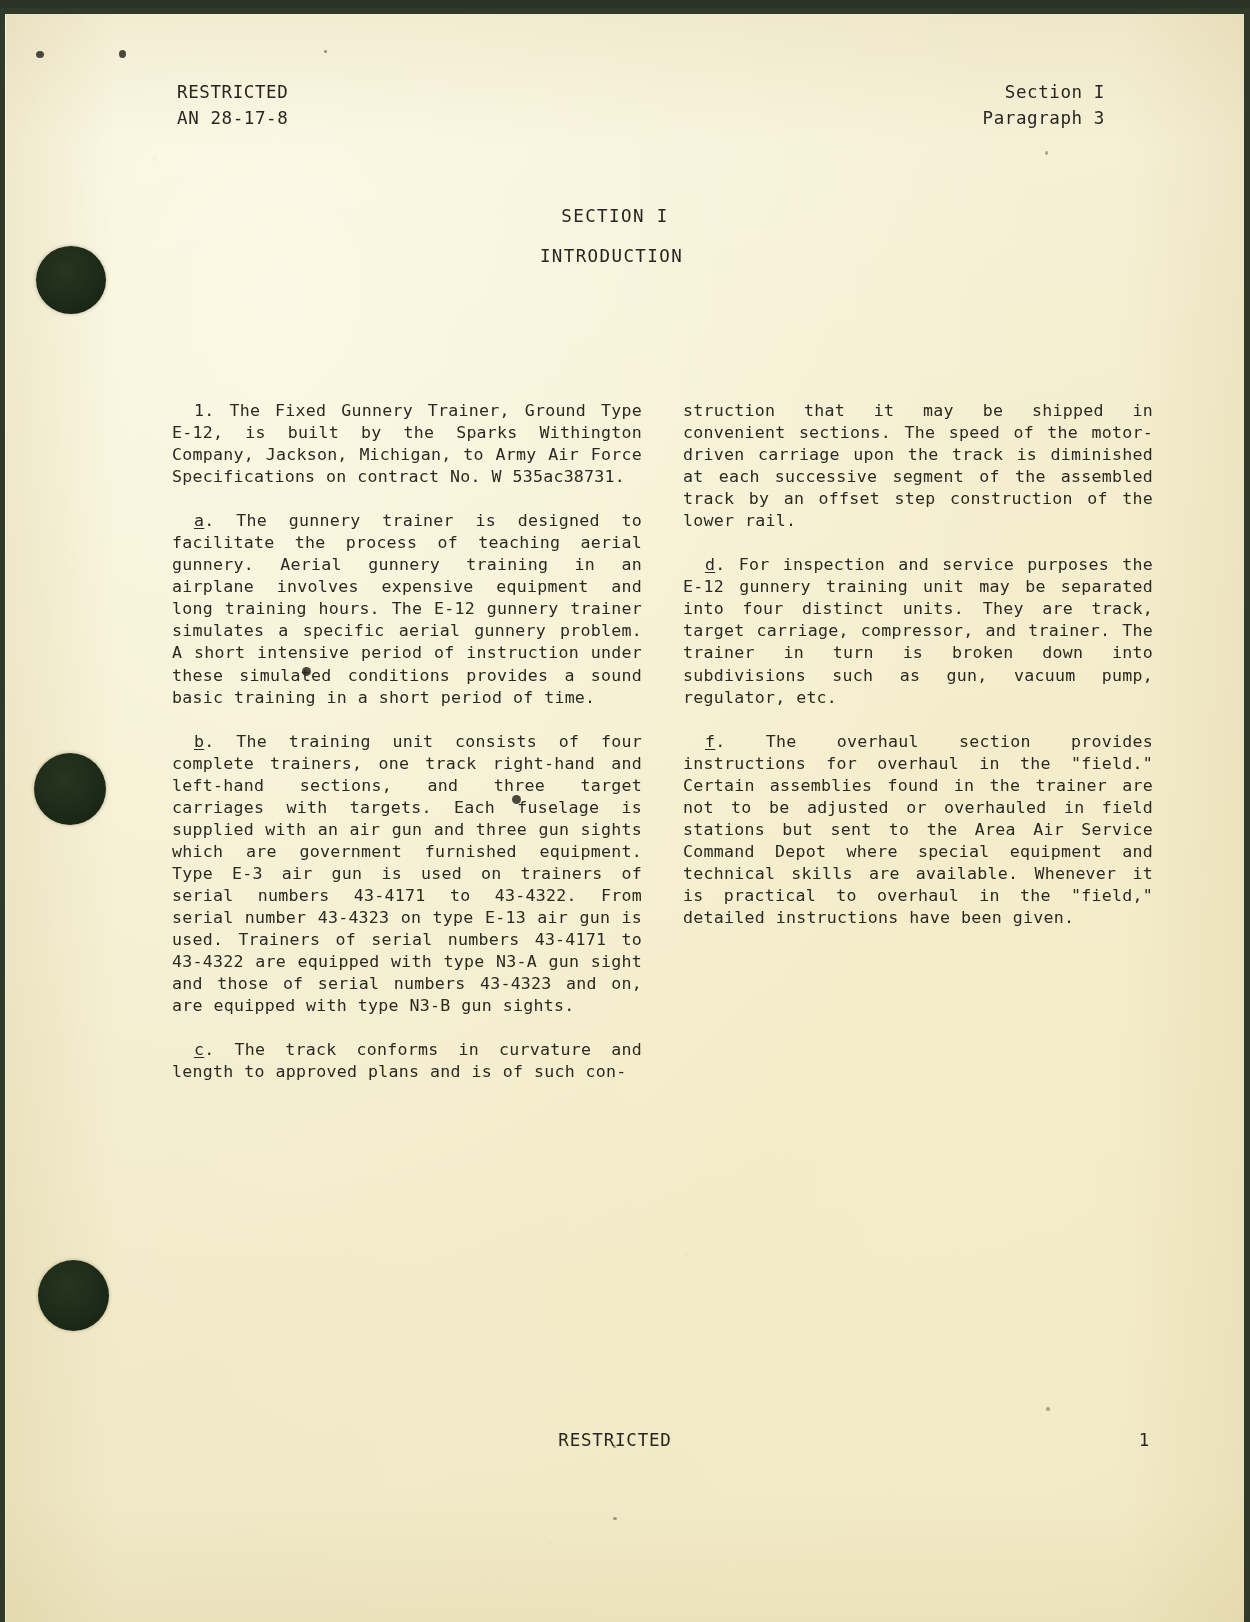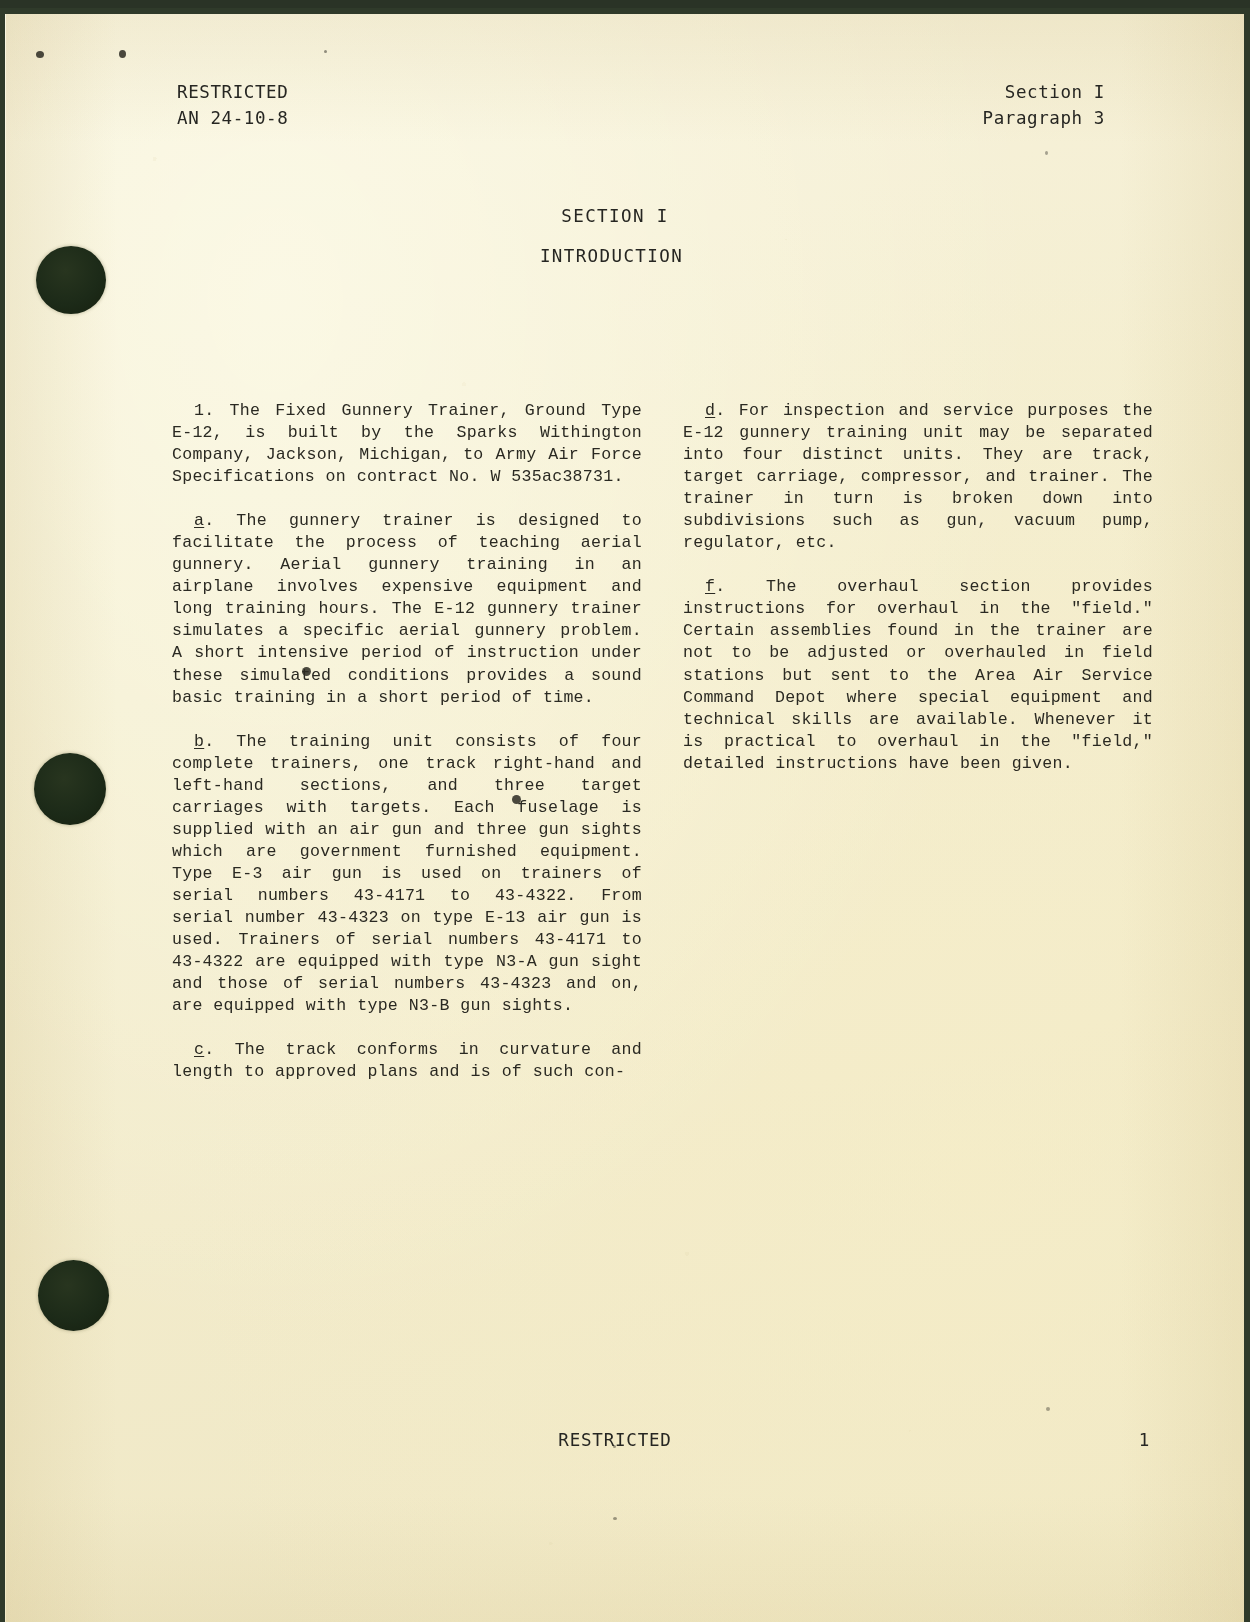--- a/index.html
+++ b/index.html
@@ -128,21 +128,20 @@
 
   
   .columns {
     position: absolute;
     top: 392px;
     left: 172px;
     width: 985px;
     display: flex;
     gap: 41px;
     z-index: 10;
-    font-family: Liberation Mono, monospace;
   }
   .col { width: 470px; }
 
   .para {
     font-size: 16.6px;
     line-height: 22.05px;
     text-align: justify;
     text-justify: inter-word;
     margin: 0 0 22px 0;
     letter-spacing: 0.25px;
@@ -201,40 +200,41 @@
   <div class="speck" style="left:324px; top:42px;  width:3px;  height:3px; opacity:0.5;"></div>
   <div class="speck" style="left:613px; top:1509px; width:4px; height:3px; opacity:0.45;"></div>
   <div class="speck" style="left:1046px; top:1399px; width:4px; height:4px; opacity:0.4;"></div>
   <div class="speck" style="left:613px; top:1437px; width:3px; height:3px; opacity:0.45;"></div>
   <div class="speck" style="left:1045px; top:143px; width:3px; height:4px; opacity:0.4;"></div>
 
   <div class="running-head">
     <div class="rh-inner">
       <div class="rh-left">
         <div>RESTRICTED</div>
-        <div>AN 24-10-8</div>
+        <div>AN 28-17-8</div>
       </div>
       <div class="rh-right">
         <div>Section I</div>
         <div>Paragraph 3</div>
       </div>
     </div>
   </div>
 
   <div class="section-title">SECTION I</div>
   <div class="section-subtitle">INTRODUCTION</div>
 
   <div class="columns">
     <div class="col" id="left-column">
         <p class="para indent">1. The Fixed Gunnery Trainer, Ground Type E-12, is built by the Sparks Withington Company, Jackson, Michigan, to Army Air Force Specifications on contract No. W 535ac38731.</p>
         <p class="para indent"><span class="lbl">a</span>. The gunnery trainer is designed to facilitate the process of teaching aerial gunnery. Aerial gunnery training in an airplane involves expensive equipment and long training hours. The E-12 gunnery trainer simulates a specific aerial gunnery problem. A short intensive period of instruction under these simulated conditions provides a sound basic training in a short period of time.</p>
         <p class="para indent"><span class="lbl">b</span>. The training unit consists of four complete trainers, one track right-hand and left-hand sections, and three target carriages with targets. Each fuselage is supplied with an air gun and three gun sights which are government furnished equipment. Type E-3 air gun is used on trainers of serial numbers 43-4171 to 43-4322. From serial number 43-4323 on type E-13 air gun is used. Trainers of serial numbers 43-4171 to 43-4322 are equipped with type N3-A gun sight and those of serial numbers 43-4323 and on, are equipped with type N3-B gun sights.</p>
         <p class="para indent"><span class="lbl">c</span>. The track conforms in curvature and length to approved plans and is of such con-</p>
       </div>
     <div class="col" id="right-column">
+        <p class="para">struction that it may be shipped in convenient sections. The speed of the motor-driven carriage upon the track is diminished at each successive segment of the assembled track by an offset step construction of the lower rail.</p>
         <p class="para indent"><span class="lbl">d</span>. For inspection and service purposes the E-12 gunnery training unit may be separated into four distinct units. They are track, target carriage, compressor, and trainer. The trainer in turn is broken down into subdivisions such as gun, vacuum pump, regulator, etc.</p>
         <p class="para indent"><span class="lbl">f</span>. The overhaul section provides instructions for overhaul in the "field." Certain assemblies found in the trainer are not to be adjusted or overhauled in field stations but sent to the Area Air Service Command Depot where special equipment and technical skills are available. Whenever it is practical to overhaul in the "field," detailed instructions have been given.</p>
       </div>
   </div>
 
   <div class="footer">
     <div class="footer-center">RESTRICTED</div>
     <div class="footer-pageno">1</div>
   </div>
 

